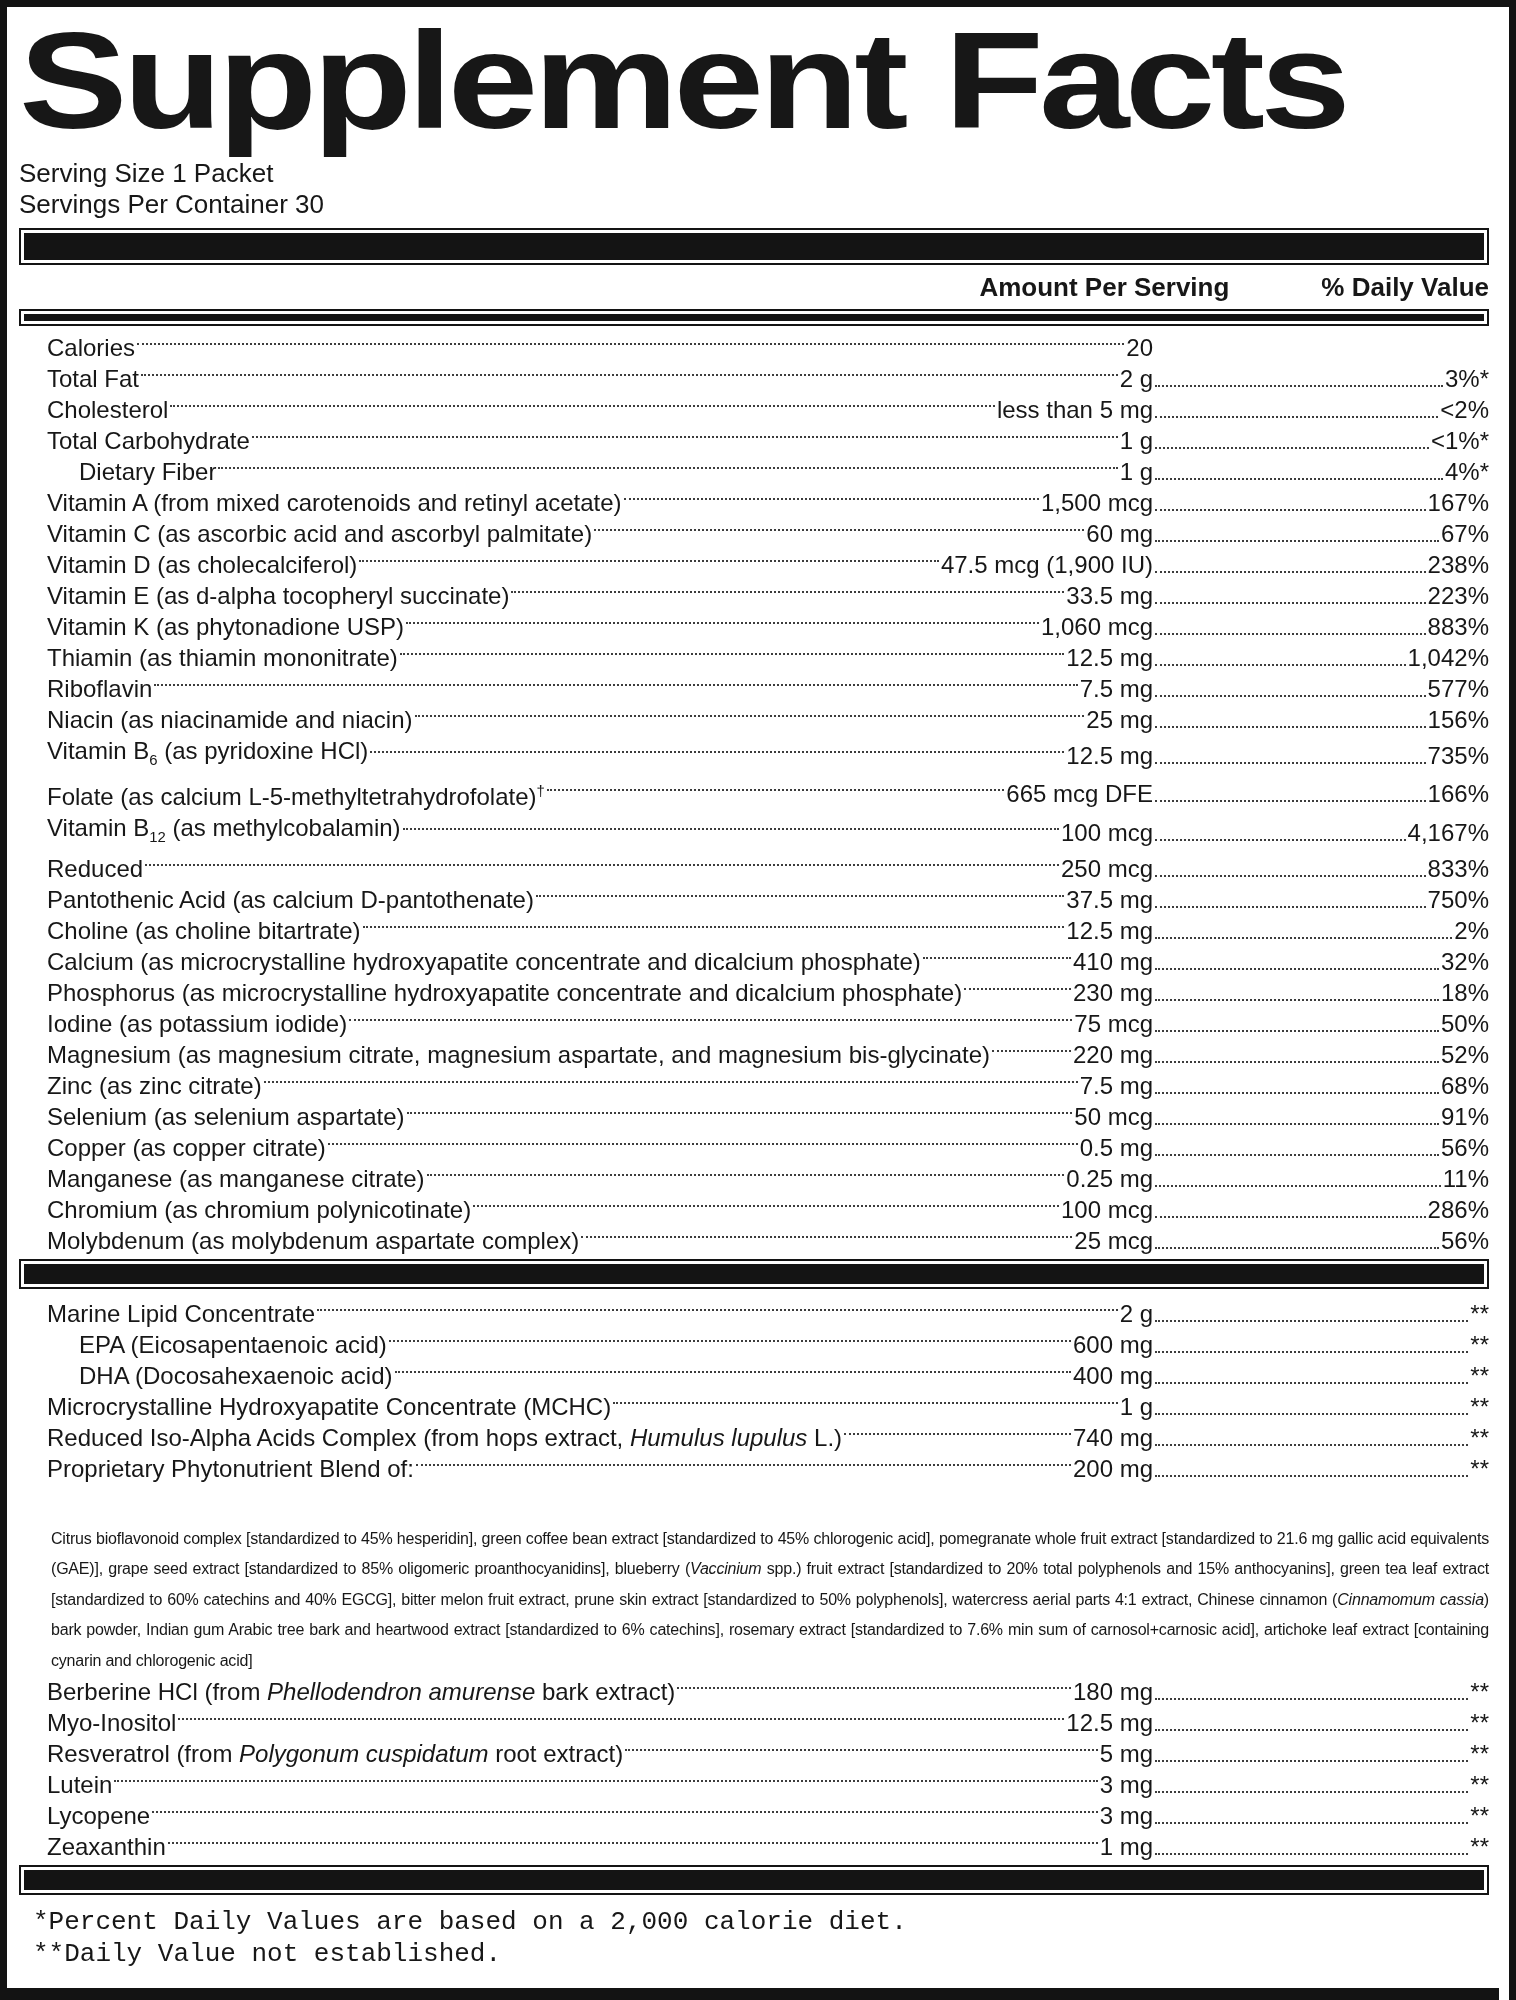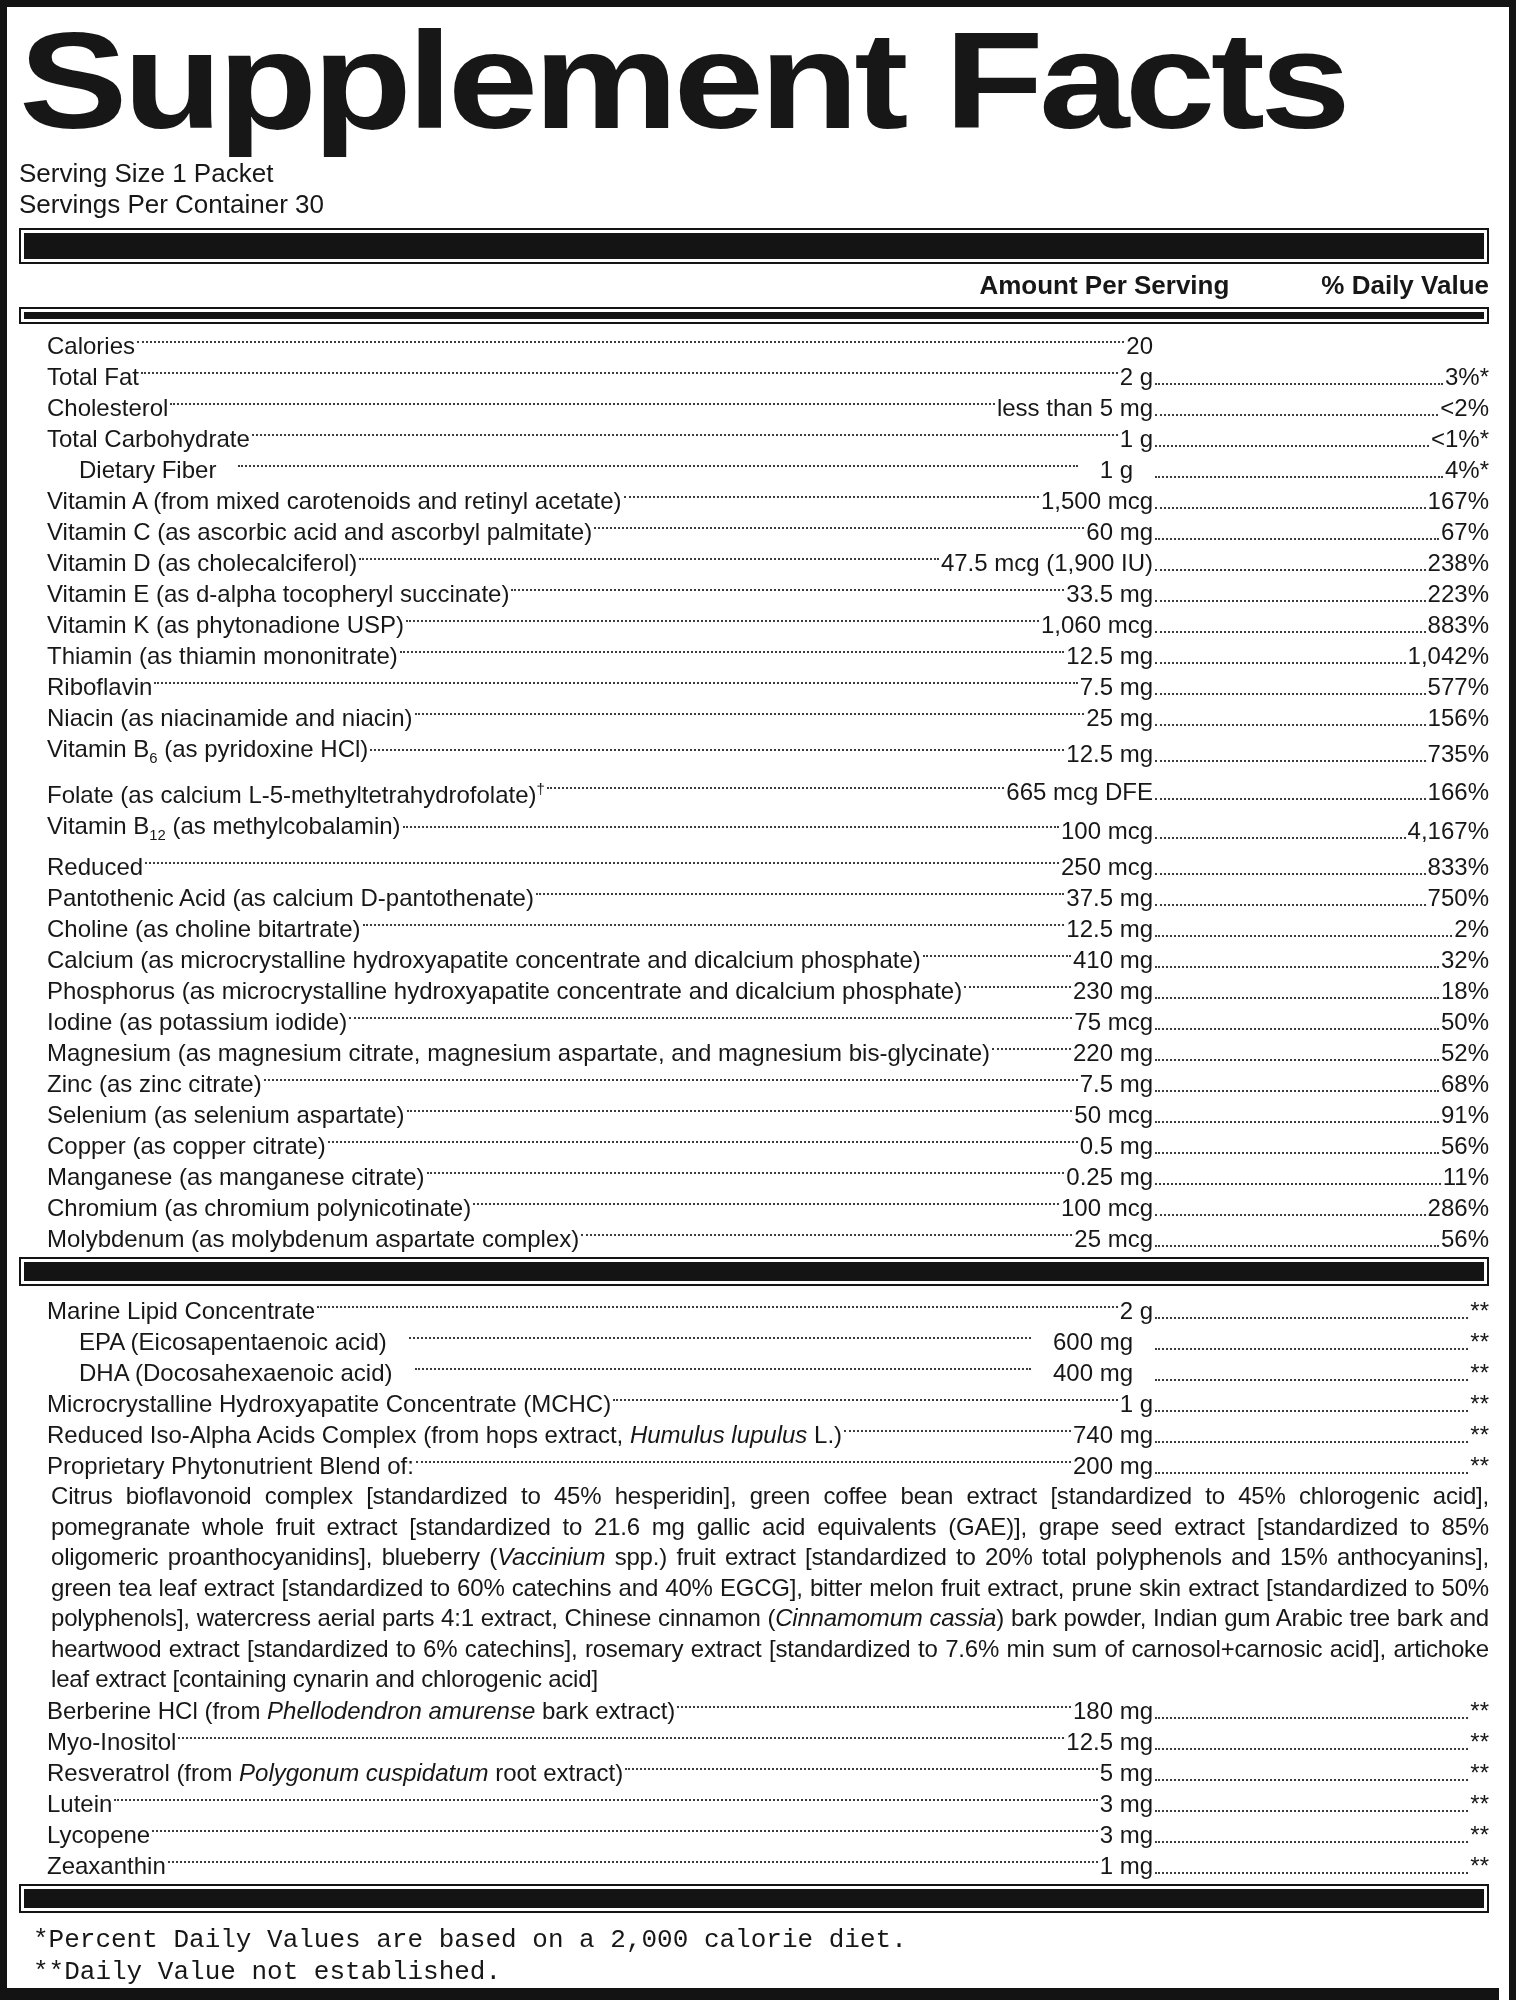--- a/index.html
+++ b/index.html
@@ -19,27 +19,27 @@
   .serving-line{font-size:26px;line-height:31px;}
   .bar{background:#141414;border:3px solid #ffffff;outline:2px solid #141414;margin:2px 2px;}
   .bar.b1{height:27px;margin-top:10px;}
   .bar.b2{height:7px;}
   .bar.b3{height:20px;margin-top:5px;margin-bottom:5px;}
   .header-row{display:flex;align-items:center;height:44px;font-weight:bold;font-size:26px;}
   .header-row .spacer{flex:1;}
   .header-row .gap{flex:0 0 92px;}
   .rows{margin-top:6px;}
   .row{display:flex;align-items:center;font-size:24px;line-height:31px;margin-left:28px;}
-  .row.indent{padding-left:32px;gap:20px;}
+  .row.indent{padding-left:32px;}
   .row .lbl{white-space:nowrap;}
   .leader{flex:1 1 auto;border-bottom:2px dotted #3c3c3c;margin:0 2px 7px 2px;min-width:10px;}
   .amt{white-space:nowrap;}
   .dvcol{flex:0 0 336px;display:flex;align-items:flex-end;justify-content:flex-end;}
   .dv{white-space:nowrap;}
-  .blend{padding-left:32px;font-size:24px;line-height:30.5px;text-align:justify;letter-spacing:-0.2px;}
+  .blend{padding-left:32px;font-size:16px;line-height:30.5px;text-align:justify;letter-spacing:-0.2px;margin-top:40px;}
   .footnotes{margin-top:8px;font-size:26px;line-height:32px;padding-left:14px;font-family:Liberation Mono, monospace;}
   .bottom-bar{margin-top:auto;height:12px;background:#131313;margin-left:-12px;margin-right:-10px;}
   sub{font-size:.62em;}
   sup{font-size:.62em;}
 </style>
 </head>
 <body>
 
 <div class="label">
 

